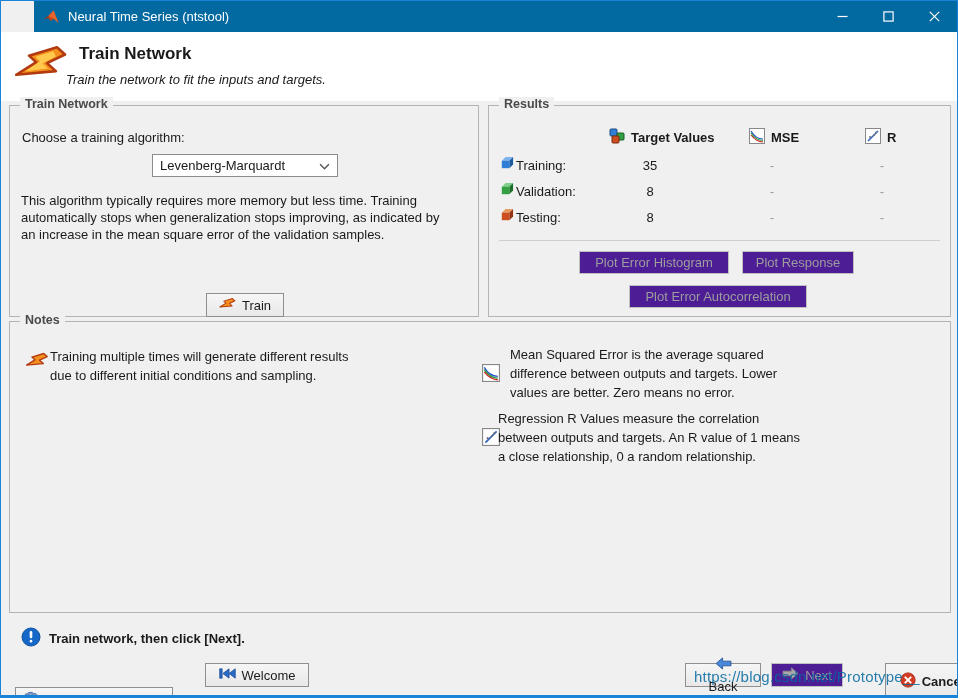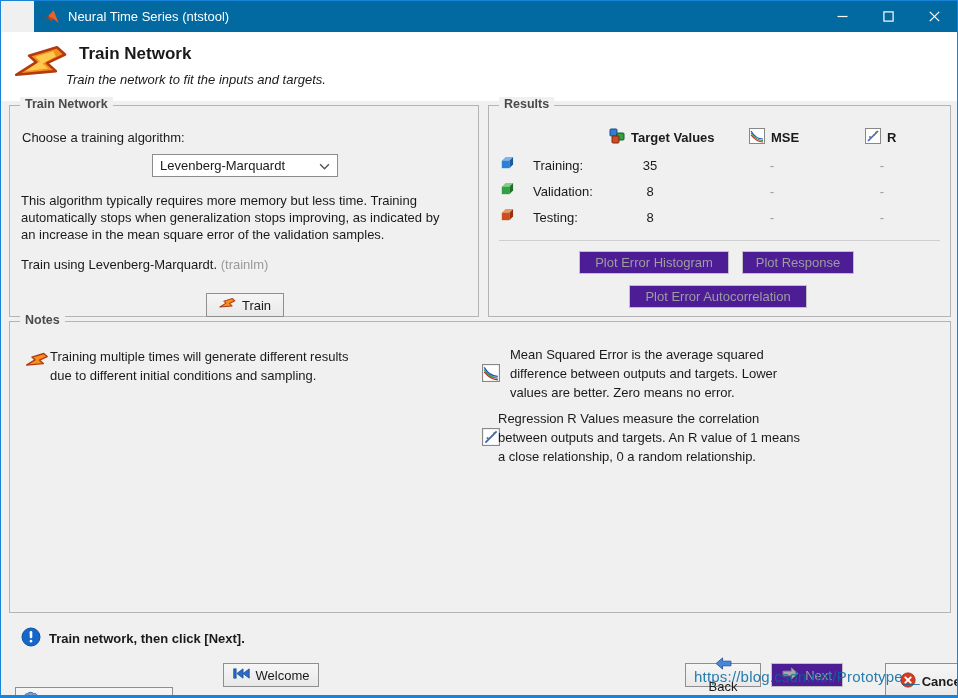--- a/index.html
+++ b/index.html
@@ -38,21 +38,21 @@
   .train-using { position:absolute; left:11px; top:151px; }
   .train-fn { color:#9a9a9a; }
   .btn { display:flex; align-items:center; justify-content:center; gap:6px;
     background:linear-gradient(#f6f6f6,#e8e8e8); border:1px solid #8f8f8f;
     font-size:13px; color:#1a1a1a; cursor:default; }
   .btn.disabled { background:#4c1d95; border-color:#c0c0c0; color:#9d9d9d; }
   #train-btn { position:absolute; left:196px; top:179px; width:78px; height:24px;margin-top:8px; }
   
   .res-hdr { position:absolute; top:22px; display:flex; align-items:center; gap:6px; font-weight:bold; }
   #hdr-target { left:120px; } #hdr-mse { left:260px; } #hdr-r { left:376px; }
-  .res-row { position:absolute; left:10px; display:flex; align-items:center; gap:19px;justify-content:space-between; }
+  .res-row { position:absolute; left:10px; display:flex; align-items:center; gap:2px;justify-content:space-between; }
   .res-val { position:absolute; width:60px; text-align:center; }
   .res-dash { color:#9a9a9a; }
   .row-0 { top:50px; } .row-1 { top:76px; } .row-2 { top:102px; }
   .val-0 { top:52px; } .val-1 { top:78px; } .val-2 { top:104px; }
   .col-target { left:131px; } .col-mse { left:253px; } .col-r { left:363px; }
   .res-sep { position:absolute; left:10px; right:10px; top:134px; border-top:1px solid #cfcfcf; }
   #btn-ploterrhist { position:absolute; left:90px; top:145px; width:150px; height:23px; }
   #btn-plotresponse { position:absolute; left:253px; top:145px; width:112px; height:23px; }
   #btn-plotautocorr { position:absolute; left:140px; top:179px; width:178px; height:23px; }
   
@@ -60,21 +60,21 @@
   #note-training-icon { position:absolute; left:16px; top:28px; }
   #note-training { left:40px; top:25px; }
   #note-mse-icon { position:absolute; left:472px; top:42px; }
   #note-mse { left:500px; top:23px; }
   #note-r-icon { position:absolute; left:472px; top:106px; }
   #note-r { left:488px; top:87px; }
   
   .status-icon { position:absolute; left:20px; top:626px; }
   .status-msg { position:absolute; left:48px; top:630px; font-weight:bold; }
   #btn-nnstart { position:absolute; left:14px; top:686px; width:158px; height:24px; }
-  #btn-welcome { position:absolute; left:222px; top:662px; width:96px; height:24px; }
+  #btn-welcome { position:absolute; left:204px; top:662px; width:104px; height:24px; }
   #btn-back { position:absolute; left:684px; top:662px; width:76px; height:24px;flex-direction:column; }
   #btn-next { position:absolute; left:770px; top:662px; width:72px; height:24px; }
   #btn-cancel { position:absolute; left:884px; top:662px; width:94px; height:36px;font-weight:bold; }
   .watermark { position:absolute; left:693px; top:667px; font-size:15px;
     color:#0369a1; opacity:.85; z-index:6; pointer-events:none; letter-spacing:.2px; }
 </style>
 </head>
 <body>
 
 <div class="window">
@@ -128,24 +128,20 @@
       <span>Levenberg-Marquardt</span>
       <span>
         <svg width="11" height="7" viewBox="0 0 10 6">
             <polyline points="1,1 5,5 9,1" fill="none" stroke="#555" stroke-width="1.3"></polyline>
           </svg>
       </span>
     </div>
     <div class="algo-desc">This algorithm typically requires more memory but less time. Training
 automatically stops when generalization stops improving, as indicated by
 an increase in the mean square error of the validation samples.</div>
-    <div class="train-using">
-      <span>Train using Levenberg-Marquardt.</span>
-      <span class="train-fn">(trainlm)</span>
-    </div>
     <div class="btn" id="train-btn">
       <span>
         <svg width="17" height="16" viewBox="0 0 48 48">
           <g transform="rotate(42 24 24)">
             <path d="M24 2 L10 25 L19 25 L13 46 L38 19 L27 19 L34 2 Z" fill="#f5901f" stroke="#b23a10" stroke-width="3" stroke-linejoin="round"></path>
           </g>
         </svg>
       </span>
       <span>Train</span>
     </div>

